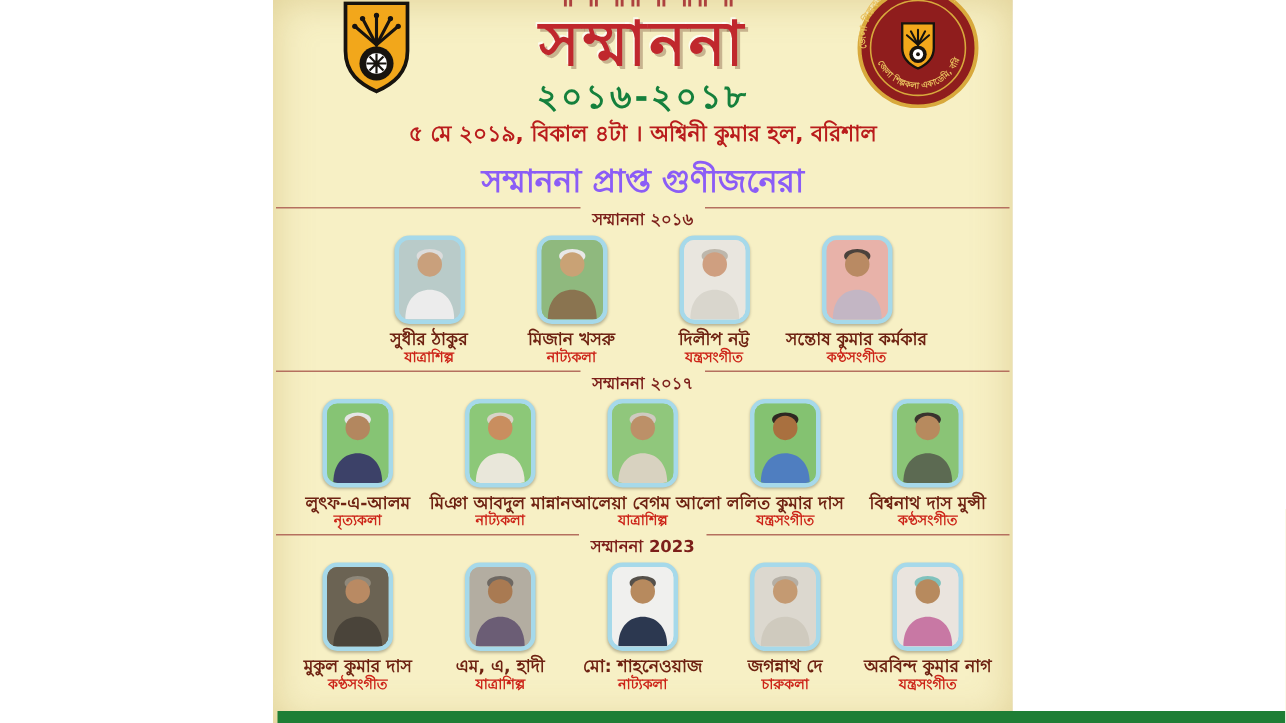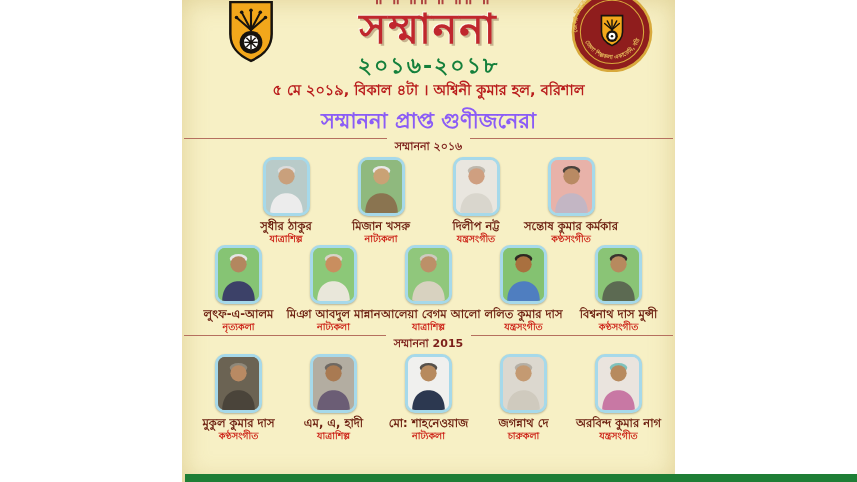--- a/index.html
+++ b/index.html
@@ -177,20 +177,25 @@
                   <circle cx="20" cy="16" r="8" fill="#b98a63"></circle>
                   <path d="M4 52 C4 38 12 32.5 20 32.5 C28 32.5 36 38 36 52 Z" fill="#c3b6c4"></path>
                 </svg>
               </div>
               <div class="person-name">সন্তোষ কুমার কর্মকার</div>
               <div class="person-field">কণ্ঠসংগীত</div>
             </div>
           </div>
         </div>
         <div class="row-section">
+          <div class="row-divider">
+            <div class="line"></div>
+            <span class="row-label">সম্মাননা ২০১৭</span>
+            <div class="line"></div>
+          </div>
           <div class="cards">
             <div class="card">
               <div class="photo-frame" style="background: rgb(134, 196, 116);">
                 <svg width="41" height="53" viewBox="0 0 40 52">
                   <rect x="0" y="0" width="40" height="52" fill="#86c474"></rect>
                   <ellipse cx="20" cy="10.5" rx="8.6" ry="4.6" fill="#e5e5e5"></ellipse>
                   <circle cx="20" cy="16" r="8" fill="#b3875f"></circle>
                   <path d="M4 52 C4 38 12 32.5 20 32.5 C28 32.5 36 38 36 52 Z" fill="#3c4168"></path>
                 </svg>
               </div>
@@ -243,21 +248,21 @@
                 </svg>
               </div>
               <div class="person-name">বিশ্বনাথ দাস মুন্সী</div>
               <div class="person-field">কণ্ঠসংগীত</div>
             </div>
           </div>
         </div>
         <div class="row-section">
           <div class="row-divider">
             <div class="line"></div>
-            <span class="row-label">সম্মাননা 2015</span>
+            <span class="row-label">সম্মাননা 2023</span>
             <div class="line"></div>
           </div>
           <div class="cards">
             <div class="card">
               <div class="photo-frame" style="background: rgb(107, 99, 83);">
                 <svg width="41" height="53" viewBox="0 0 40 52">
                   <rect x="0" y="0" width="40" height="52" fill="#6b6353"></rect>
                   <ellipse cx="20" cy="10.5" rx="8.6" ry="4.6" fill="#8f887a"></ellipse>
                   <circle cx="20" cy="16" r="8" fill="#b98a63"></circle>
                   <path d="M4 52 C4 38 12 32.5 20 32.5 C28 32.5 36 38 36 52 Z" fill="#4a443a"></path>

